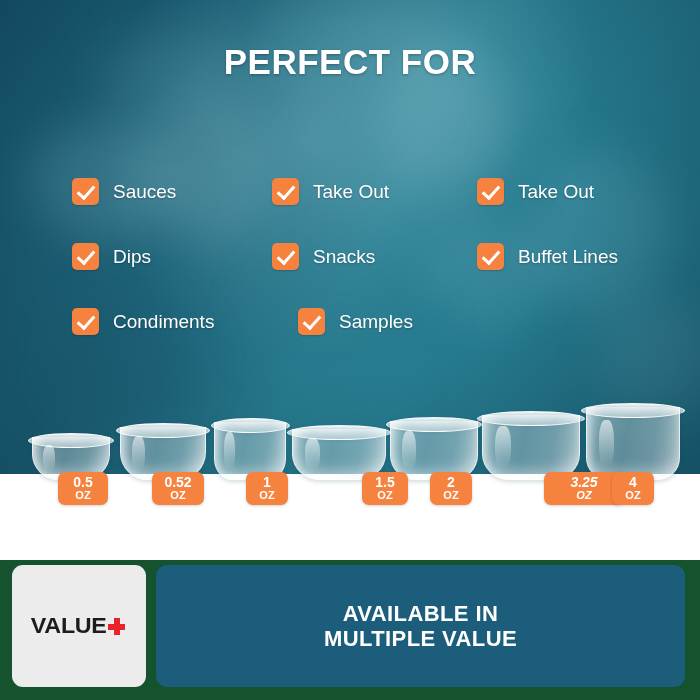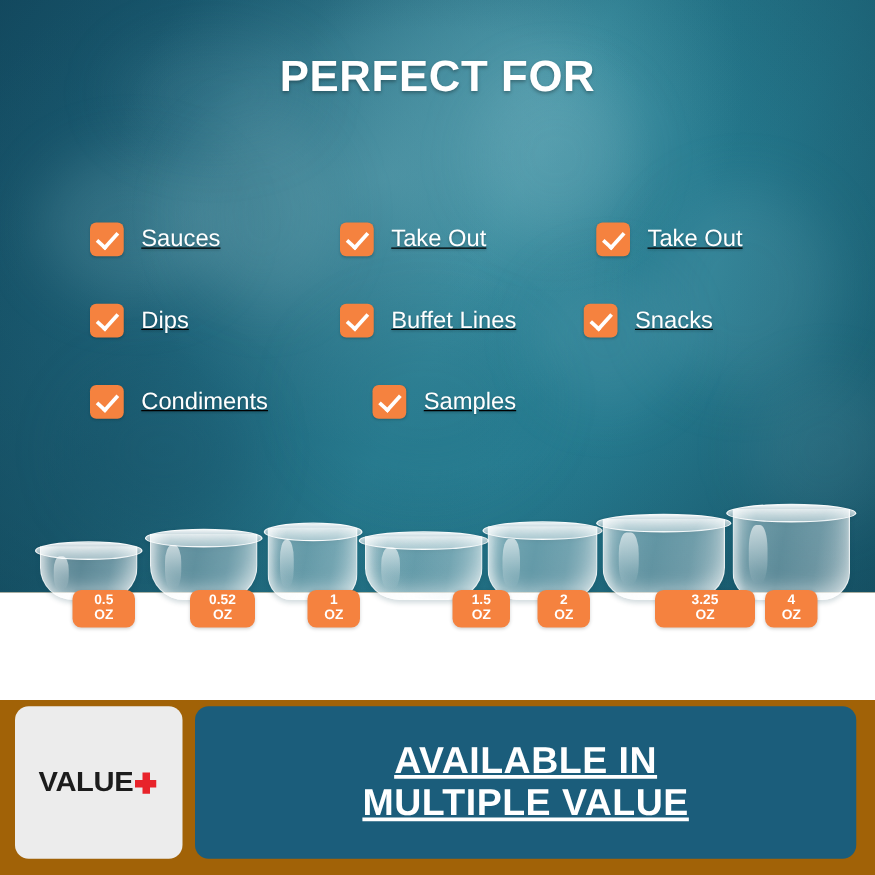--- a/index.html
+++ b/index.html
@@ -1,21 +1,21 @@
 <!DOCTYPE html>
 <html><head>
 <meta charset="utf-8">
 <style>
   html,body{margin:0;padding:0;}
   body{
     width:700px;height:700px;overflow:hidden;
     font-family:"Liberation Sans", sans-serif;
     background:#ffffff;
   }
-  .page{position:relative;width:700px;height:700px;overflow:hidden;background:#a16207;}
+  .page{position:relative;width:700px;height:700px;overflow:hidden;background:#14532d;}
 
   
   .hero{
     position:absolute;left:0;top:0;width:700px;height:474px;overflow:hidden;
     background:
       radial-gradient(circle at 44% 30%, rgba(104,168,182,.55) 0%, rgba(104,168,182,0) 42%),
       radial-gradient(circle at 60% 14%, rgba(120,180,192,.40) 0%, rgba(120,180,192,0) 30%),
       radial-gradient(circle at 18% 62%, rgba(30,96,118,.55) 0%, rgba(30,96,118,0) 45%),
       radial-gradient(circle at 86% 52%, rgba(35,120,140,.45) 0%, rgba(35,120,140,0) 40%),
       linear-gradient(118deg,#17536b 0%,#1d6379 28%,#2a8296 52%,#26798e 72%,#1d6277 100%);
@@ -41,21 +41,21 @@
   }
   .title-sub{
     color:#fff;font-size:25px;font-weight:normal;letter-spacing:1.2px;line-height:1;
     margin-top:14px;text-shadow:0 1px 3px rgba(0,0,0,.28);
   }
 
   
   .checklist{position:absolute;left:72px;top:178px;width:600px;z-index:5;}
   .crow{display:flex;margin-bottom:38px;}
   .crow:last-child{margin-bottom:0;gap:26px;}
-  .citem{display:flex;align-items:center;text-decoration:underline;}
+  .citem{display:flex;align-items:center;}
   .citem.col1{width:200px;}
   .citem.col2{width:205px;}
   .citem.col3{width:195px;}
   .cbox{
     width:27px;height:27px;flex:0 0 27px;border-radius:5px;background:#f5823f;
     position:relative;box-shadow:0 1px 2px rgba(0,0,0,.18);
   }
   .cbox::after{
     content:"";position:absolute;left:9px;top:4px;width:7px;height:14px;
     border:solid #fff;border-width:0 3px 3px 0;transform:rotate(42deg);
@@ -91,21 +91,21 @@
     position:absolute;left:14%;top:16%;width:16%;height:66%;border-radius:40%;
     background:linear-gradient(180deg,rgba(255,255,255,.62),rgba(255,255,255,0));
   }
 
   
   .badges{position:absolute;left:0;top:472px;width:700px;height:40px;z-index:6;}
   .badge{
     position:absolute;background:#f5823f;border-radius:7px;color:#fff;
     text-align:center;padding:3px 0 4px;box-shadow:0 1px 3px rgba(0,0,0,.18);
   }
-  .badge .num{display:block;font-size:11px;font-weight:bold;line-height:1.05;}
+  .badge .num{display:block;font-size:14px;font-weight:bold;line-height:1.05;}
   .badge .unit{display:block;font-size:11px;font-weight:bold;line-height:1.05;}
 
   
   .logo-panel{
     position:absolute;left:12px;top:565px;width:134px;height:122px;
     background:#ececec;border-radius:11px;
     display:flex;align-items:center;justify-content:center;
   }
   .logo{display:flex;align-items:center;justify-content:flex-end;}
   .logo-word{
@@ -116,21 +116,21 @@
   .logo-plus::before,.logo-plus::after{content:"";position:absolute;background:#e8232a;}
   .logo-plus::before{left:6px;top:0;width:6px;height:17px;}
   .logo-plus::after{left:0;top:6px;width:17px;height:6px;}
 
   .banner{
     position:absolute;left:156px;top:565px;width:529px;height:122px;
     background:#1b5d7b;border-radius:11px;
     display:flex;flex-direction:column;align-items:center;justify-content:center;
   }
   .banner-l1,.banner-l2{
-    color:#fff;font-size:30px;font-weight:bold;letter-spacing:.4px;line-height:1.14;text-decoration:underline;
+    color:#fff;font-size:22px;font-weight:bold;letter-spacing:.4px;line-height:1.14;
   }
 </style>
 </head>
 <body>
 
 <div class="page">
 
   <div class="hero">
     <div class="bokeh bk1"></div>
     <div class="bokeh bk2"></div>
@@ -163,27 +163,27 @@
         <span class="cbox"></span>
         <span class="clabel">Take Out</span>
       </div>
     </div>
 
     <div class="crow">
       <div class="citem col1">
         <span class="cbox"></span>
         <span class="clabel">Dips</span>
       </div>
+      <div class="citem col2">
+        <span class="cbox"></span>
+        <span class="clabel">Snacks</span>
+      </div>
       <div class="citem col3">
         <span class="cbox"></span>
         <span class="clabel">Buffet Lines</span>
-      </div>
-      <div class="citem col2">
-        <span class="cbox"></span>
-        <span class="clabel">Snacks</span>
       </div>
     </div>
 
     <div class="crow">
       <div class="citem col1">
         <span class="cbox"></span>
         <span class="clabel">Condiments</span>
       </div>
       <div class="citem col3">
         <span class="cbox"></span>
@@ -247,21 +247,21 @@
       <span class="unit">OZ</span>
     </div>
     <div class="badge" style="left:338px;width:46px;margin-left:24px;">
       <span class="num">1.5</span>
       <span class="unit">OZ</span>
     </div>
     <div class="badge" style="left:430px;width:42px;">
       <span class="num">2</span>
       <span class="unit">OZ</span>
     </div>
-    <div class="badge" style="left:524px;width:80px;">
+    <div class="badge" style="left:544px;width:80px;font-style:italic;">
       <span class="num">3.25</span>
       <span class="unit">OZ</span>
     </div>
     <div class="badge" style="left:612px;width:42px;">
       <span class="num">4</span>
       <span class="unit">OZ</span>
     </div>
   </div>
 
   <div class="logo-panel">

